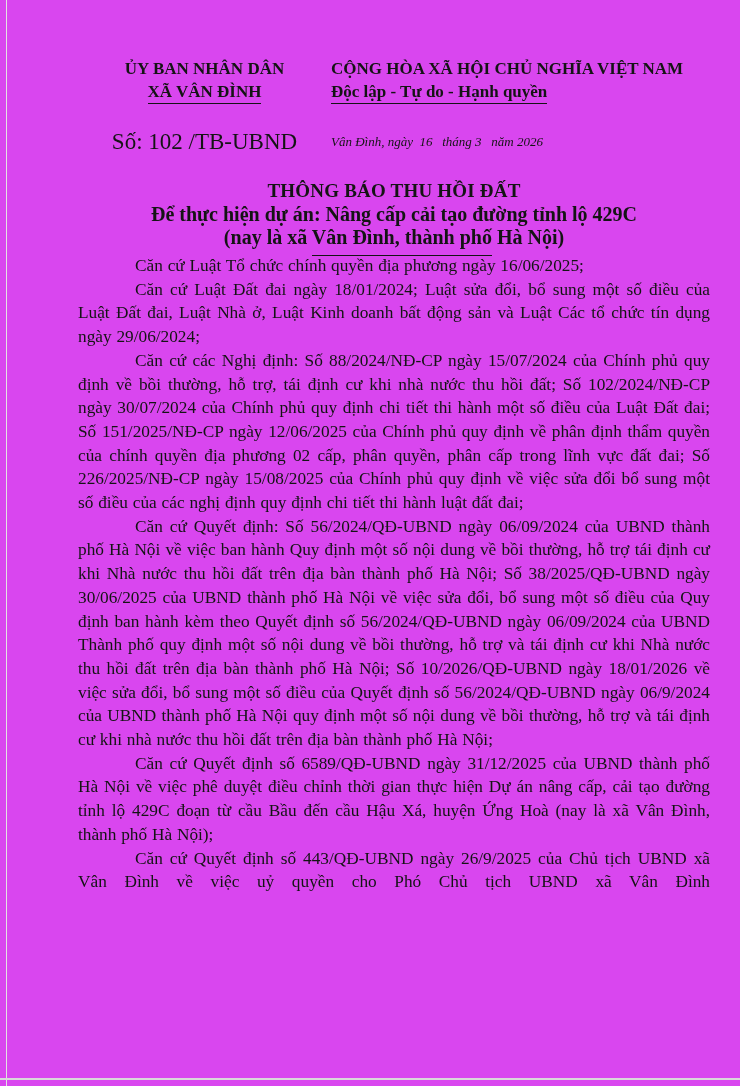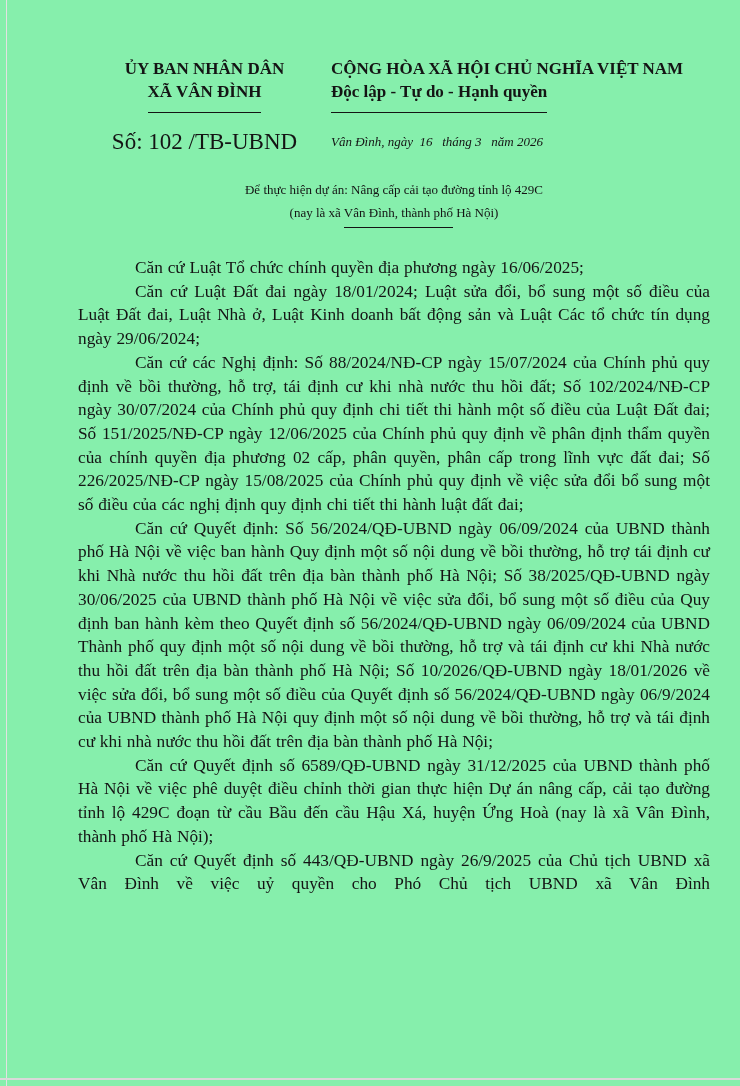--- a/index.html
+++ b/index.html
@@ -1,20 +1,20 @@
 <!DOCTYPE html>
 <html lang="vi"><head>
 <meta charset="utf-8">
 <style>
   html, body { margin: 0; padding: 0; background: #ffffff; }
   .page {
     position: relative;
     width: 740px;
     height: 1086px;
-    background: #86efac;
+    background: #d946ef;
     color: #141414;
     font-family: "Liberation Serif", "DejaVu Serif", serif;
     overflow: hidden;
     box-sizing: border-box;
     padding: 57px 30px 0 78px;
   }
   .edge-left {
     position: absolute; left: 6px; top: 0; bottom: 0; width: 1px;
     background: #e2e2e2;
   }
@@ -27,21 +27,21 @@
   
   .header { display: flex; width: 632px; }
   .header-left  { width: 253px; text-align: center; }
   .header-right { width: 379px; text-align: left; }
   .hdr-line {
     font-weight: bold;
     font-size: 17px;
     line-height: 23px;
     white-space: nowrap;
   }
-  .u-wide { border-bottom: 1.5px solid #141414; padding-bottom: 11px; }
+  .u-wide { border-bottom: 1.5px solid #141414; padding-bottom: 2px; }
   .doc-number {
     margin-top: 27px;
     font-size: 23px;
     line-height: 23px;
   }
   .date-line {
     margin-top: 27px;
     font-style: italic;
     font-size: 13px;
     line-height: 23px;
@@ -50,28 +50,28 @@
 
   
   .title-block { margin-top: 25px; text-align: center; }
   .title-main {
     font-weight: bold;
     font-size: 19px;
     line-height: 25px;
     letter-spacing: 0.2px;
   }
   .title-sub {
-    font-weight: normal;
-    font-size: 13px;
+    font-weight: bold;
+    font-size: 20px;
     line-height: 23px;
   }
   .u-part { border-bottom: 1.5px solid #141414; padding-bottom: 7px; }
 
   
-  .body-text { margin-top: 32px; width: 632px; }
+  .body-text { margin-top: 5px; width: 632px; }
   .body-text p {
     margin: 0;
     font-size: 17.3px;
     line-height: 23.7px;
     text-align: justify;
     text-indent: 57px;
     word-spacing: 0.5px;
   }
   .body-text p.continued { text-align-last: justify; }
 </style>
@@ -91,20 +91,21 @@
         <div class="doc-number">Số: 102 /TB-UBND</div>
       </div>
       <div class="header-right">
         <div class="hdr-line">CỘNG HÒA XÃ HỘI CHỦ NGHĨA VIỆT NAM</div>
         <div class="hdr-line"><span class="u-wide">Độc lập - Tự do - Hạnh quyền</span></div>
         <div class="date-line">Vân Đình, ngày  16   tháng 3   năm 2026</div>
       </div>
     </div>
 
     <div class="title-block">
+      <div class="title-main">THÔNG BÁO THU HỒI ĐẤT</div>
       <div class="title-sub">Để thực hiện dự án: Nâng cấp cải tạo đường tỉnh lộ 429C</div>
       <div class="title-sub"><span>(nay là xã </span><span class="u-part">Vân Đình, thành phố</span><span> Hà Nội)</span></div>
     </div>
 
     <div class="body-text">
       <p>Căn cứ Luật Tổ chức chính quyền địa phương ngày 16/06/2025;</p>
       <p>Căn cứ Luật Đất đai ngày 18/01/2024; Luật sửa đổi, bổ sung một số điều của Luật Đất đai, Luật Nhà ở, Luật Kinh doanh bất động sản và Luật Các tổ chức tín dụng ngày 29/06/2024;</p>
       <p>Căn cứ các Nghị định: Số 88/2024/NĐ-CP ngày 15/07/2024 của Chính phủ quy định về bồi thường, hỗ trợ, tái định cư khi nhà nước thu hồi đất; Số 102/2024/NĐ-CP ngày 30/07/2024 của Chính phủ quy định chi tiết thi hành một số điều của Luật Đất đai; Số 151/2025/NĐ-CP ngày 12/06/2025 của Chính phủ quy định về phân định thẩm quyền của chính quyền địa phương 02 cấp, phân quyền, phân cấp trong lĩnh vực đất đai;  Số 226/2025/NĐ-CP ngày 15/08/2025 của Chính phủ quy định về việc sửa đổi bổ sung một số điều của các nghị định quy định chi tiết thi hành luật đất đai;</p>
       <p>Căn cứ Quyết định: Số 56/2024/QĐ-UBND ngày 06/09/2024 của UBND thành phố Hà Nội về việc ban hành Quy định một số nội dung về bồi thường, hỗ trợ tái định cư khi Nhà nước thu hồi đất trên địa bàn thành phố Hà Nội; Số 38/2025/QĐ-UBND ngày 30/06/2025 của UBND thành phố Hà Nội về việc sửa đổi, bổ sung một số điều của Quy định ban hành kèm theo Quyết định số 56/2024/QĐ-UBND ngày 06/09/2024 của UBND Thành phố quy định một số nội dung về bồi thường, hỗ trợ và tái định cư khi Nhà nước thu hồi đất trên địa bàn thành phố Hà Nội; Số 10/2026/QĐ-UBND ngày 18/01/2026 về việc sửa đổi, bổ sung một số điều của Quyết định số 56/2024/QĐ-UBND ngày 06/9/2024 của UBND thành phố Hà Nội quy định một số nội dung về bồi thường, hỗ trợ và tái định cư khi nhà nước thu hồi đất trên địa bàn thành phố Hà Nội;</p>
       <p>Căn cứ Quyết định số 6589/QĐ-UBND ngày 31/12/2025 của UBND thành phố Hà Nội về việc phê duyệt điều chỉnh thời gian thực hiện Dự án nâng cấp, cải tạo đường tỉnh lộ 429C đoạn từ cầu Bầu đến cầu Hậu Xá, huyện Ứng Hoà (nay là xã Vân Đình, thành phố Hà Nội);</p>

